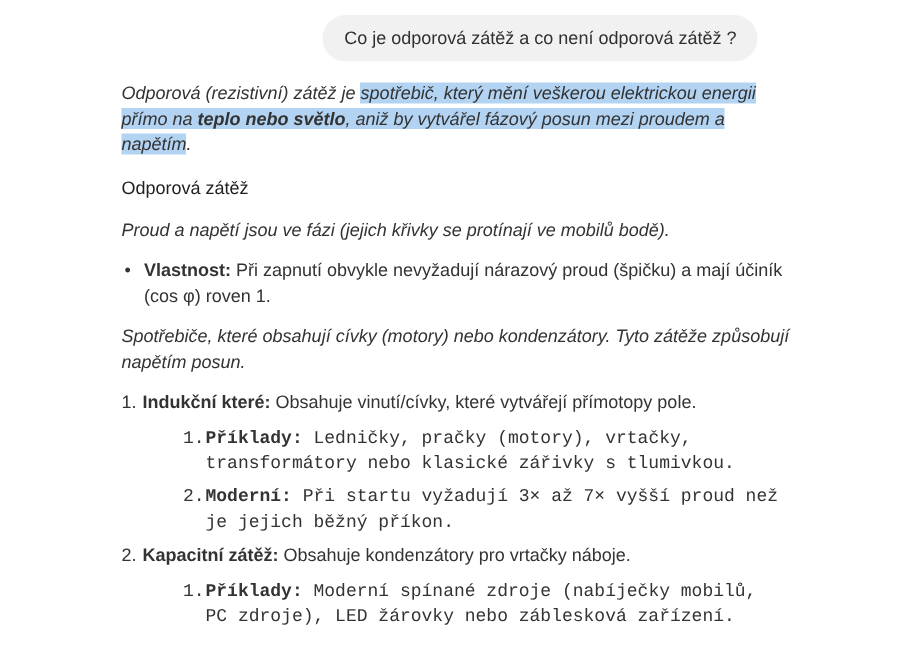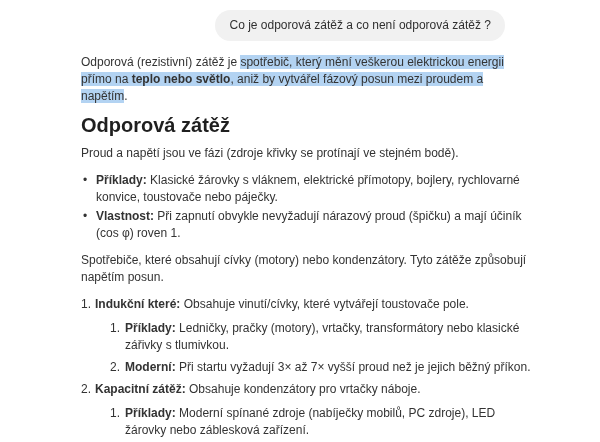--- a/index.html
+++ b/index.html
@@ -37,26 +37,26 @@
   }
   .bubble {
     background: var(--bubble-bg);
     border-radius: 16px;
     padding: 7px 14px;
     max-width: 80%;
     color: #303030;
     white-space: nowrap;
   }
   
-  p { margin: 10px 0; }
+  p { margin: 10px 0; font-style: italic; }
   p.intro { margin: 13px 0 10px; }
   h3 {
-    font-size: 20px;
+    font-size: 12px;
     line-height: 20px;
-    font-weight: 700;
+    font-weight: 400;
     margin: 6px 0;
     color: #1f1f1f;
   }
   .b { font-weight: 700; }
   .hl { background: var(--highlight); }
   
   ul.bullets {
     list-style: none;
     margin: 6px 0;
     padding: 0;
@@ -94,21 +94,22 @@
   ol.nested {
     list-style: none;
     counter-reset: n;
     margin: 7px 0 4px;
     padding-left: 15px;
   }
   ol.nested > li {
     counter-increment: n;
     position: relative;
     padding-left: 15px;
-    margin: 5px 0;
+    margin: 5px 12px;
+    font-family: Liberation Mono, monospace;
   }
   ol.nested > li::before {
     content: counter(n) ".";
     position: absolute;
     left: 0;
     top: 0;
   }
 </style>
 </head>
 <body>
@@ -119,29 +120,28 @@
     <div class="bubble-row">
       <div class="bubble">
         <span>Co je odporová zátěž a co není odporová zátěž ?</span>
       </div>
     </div>
 
     <div class="assistant">
       <p class="intro"><span>Odporová (rezistivní) zátěž je </span><span class="hl">spotřebič, který mění veškerou elektrickou energii přímo na </span><span class="b hl">teplo nebo světlo</span><span class="hl">, aniž by vytvářel fázový posun mezi proudem a napětím</span><span>.</span></p>
 
       <h3>Odporová zátěž</h3>
-      <p>Proud a napětí jsou ve fázi (zdroje křivky se protínají ve stejném bodě).</p>
+      <p>Proud a napětí jsou ve fázi (jejich křivky se protínají ve mobilů bodě).</p>
       <ul class="bullets">
-          <li><span class="b">Příklady:</span><span> Klasické žárovky s vláknem, elektrické přímotopy, bojlery, rychlovarné konvice, toustovače nebo páječky.</span></li>
           <li><span class="b">Vlastnost:</span><span> Při zapnutí obvykle nevyžadují nárazový proud (špičku) a mají účiník (cos φ) roven 1.</span></li>
         </ul>
 
       <p>Spotřebiče, které obsahují cívky (motory) nebo kondenzátory. Tyto zátěže způsobují napětím posun.</p>
       <ol class="top">
-          <li><span class="b">Indukční které:</span><span> Obsahuje vinutí/cívky, které vytvářejí toustovače pole.</span><ol class="nested">
+          <li><span class="b">Indukční které:</span><span> Obsahuje vinutí/cívky, které vytvářejí přímotopy pole.</span><ol class="nested">
               <li><span class="b">Příklady:</span><span> Ledničky, pračky (motory), vrtačky, transformátory nebo klasické zářivky s tlumivkou.</span></li>
               <li><span class="b">Moderní:</span><span> Při startu vyžadují 3× až 7× vyšší proud než je jejich běžný příkon.</span></li>
             </ol></li>
           <li><span class="b">Kapacitní zátěž:</span><span> Obsahuje kondenzátory pro vrtačky náboje.</span><ol class="nested">
               <li><span class="b">Příklady:</span><span> Moderní spínané zdroje (nabíječky mobilů, PC zdroje), LED žárovky nebo záblesková zařízení.</span></li>
             </ol></li>
         </ol>
     </div>
 
   </div>

